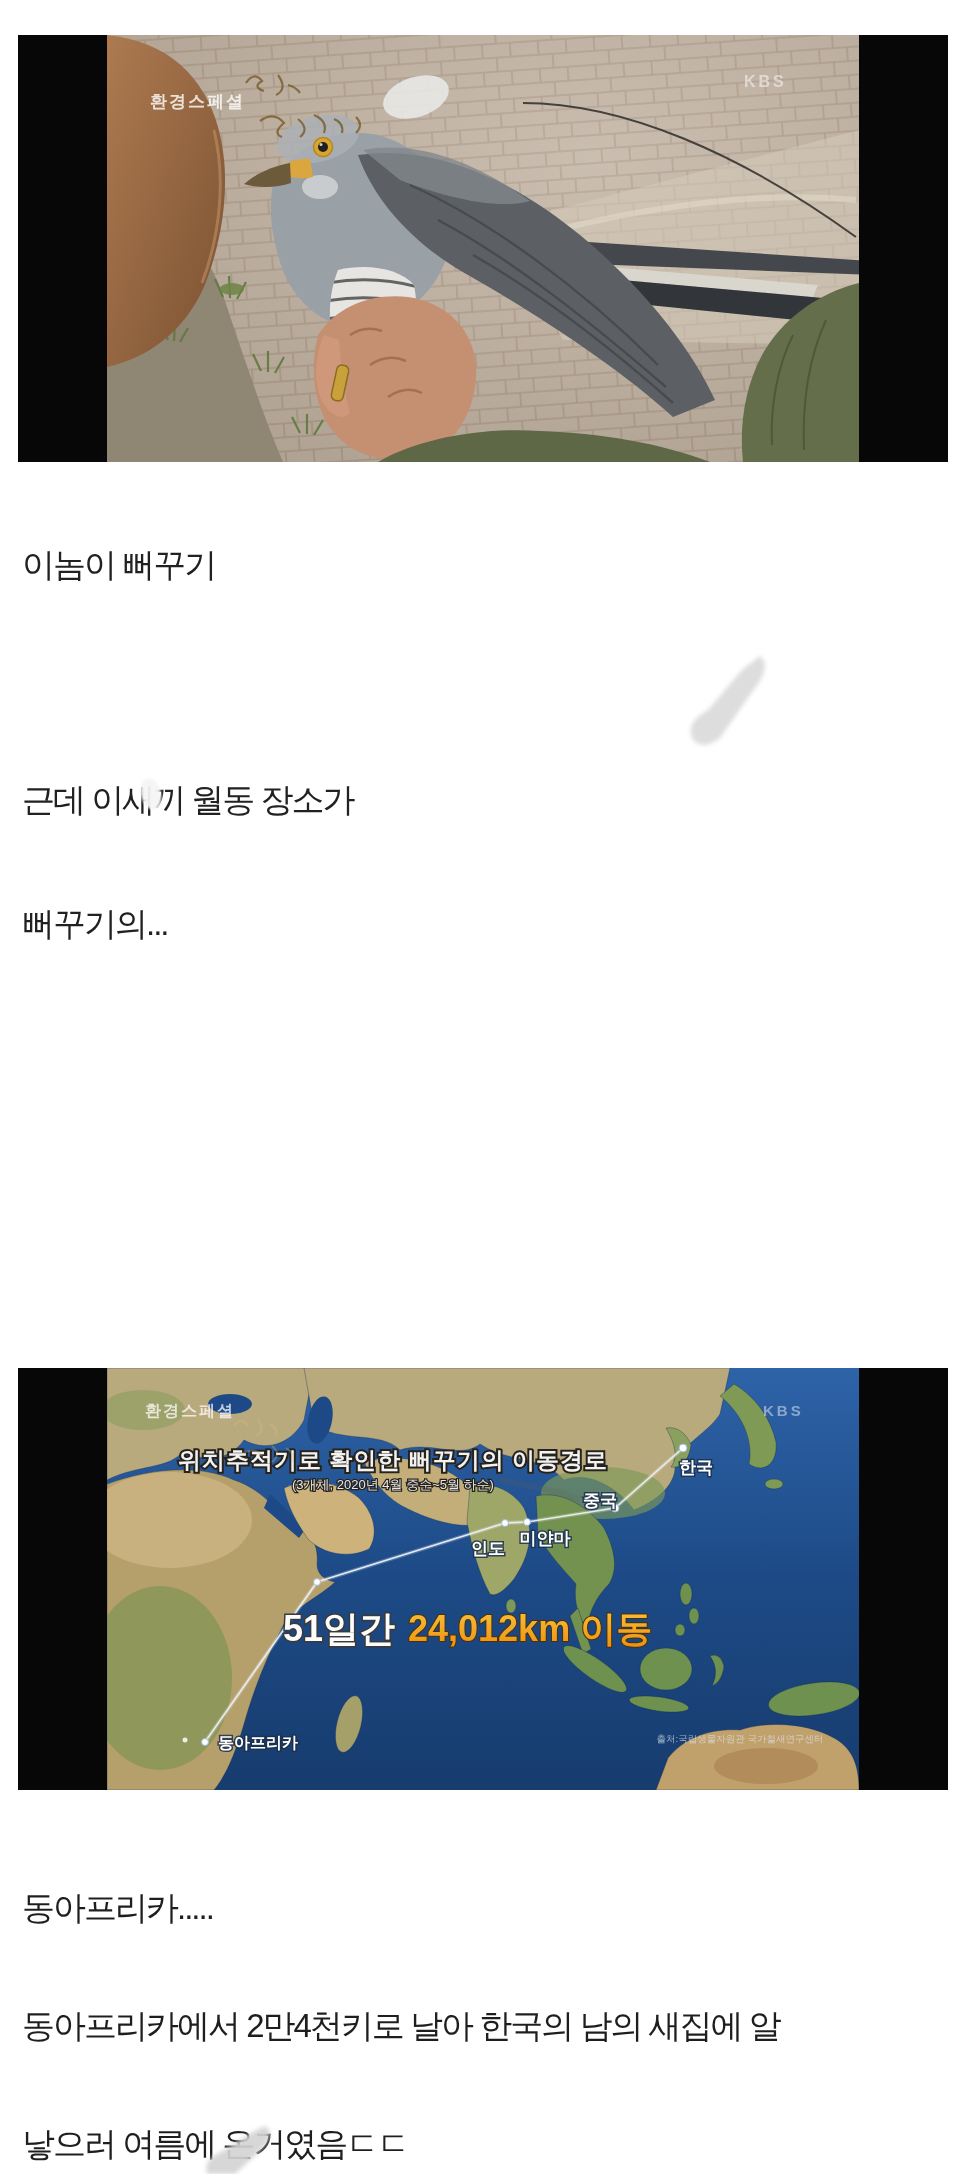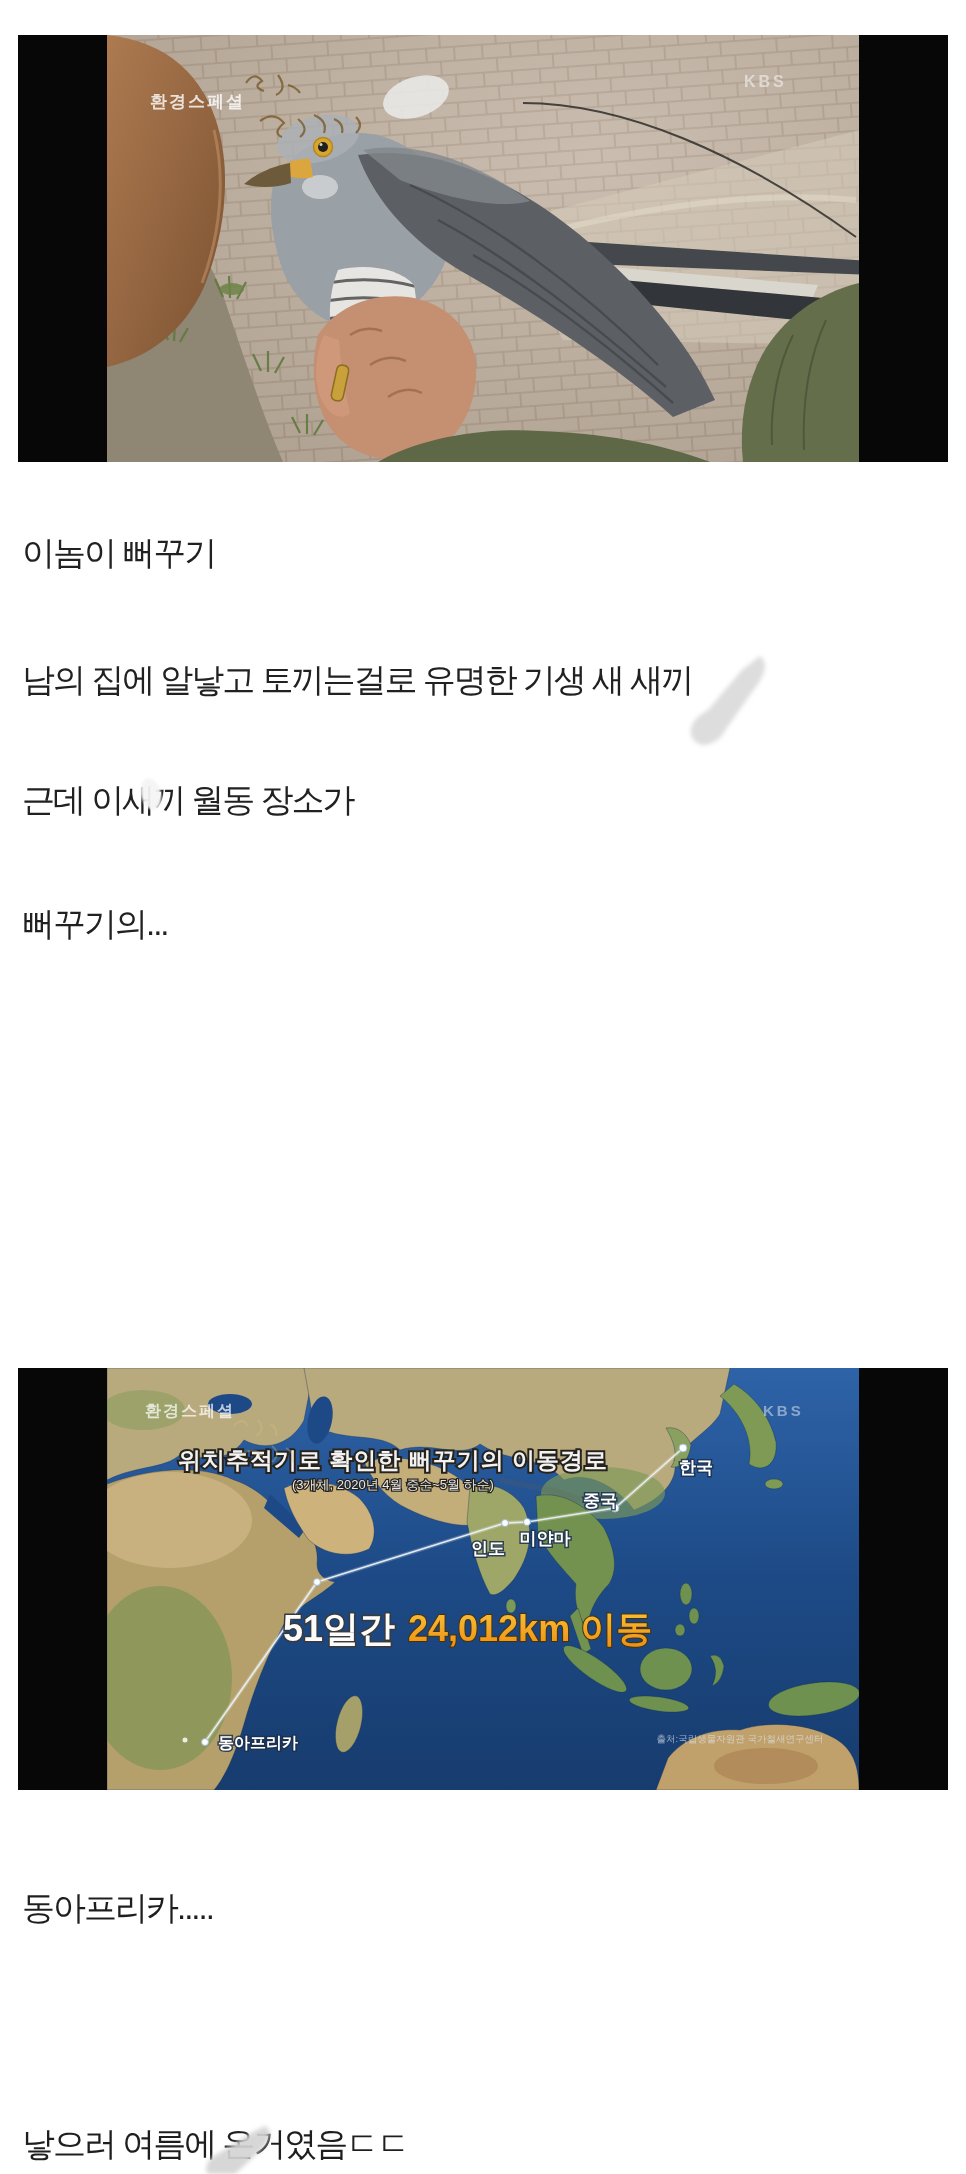--- a/index.html
+++ b/index.html
@@ -121,22 +121,21 @@
 
       <text x="132" y="72" font-size="17" font-weight="bold" fill="#ffffff" opacity="0.8" letter-spacing="2">환경스페셜</text>
       <g stroke="#70501c" stroke-width="2.2" fill="none" opacity="0.7">
         <path d="M 228,48 q 8,-12 16,-2 q -10,6 2,10 m 14,-16 q 10,14 -2,20 m 12,-10 q 8,2 12,8"></path>
         <path d="M 242,86 q 14,-10 24,2 q -12,10 -2,14 m 16,-18 q 12,10 2,18 m 14,-22 q 14,6 10,18 m 10,-14 q 10,4 8,14 m 14,-16 q 8,8 0,16"></path>
       </g>
       <text x="726" y="52" font-size="16" font-weight="bold" fill="#ffffff" opacity="0.5" letter-spacing="3">KBS</text>
     </svg>
   </div>
 
-  <div class="post-line" style="top:533px;">이놈이 뻐꾸기</div>
-  <div class="post-line" style="top:660px;">남의 집에 알낳고 토끼는걸로 유명한 기생 새 새끼</div>
+  <div class="post-line" style="top:545px;">이놈이 뻐꾸기</div>
   <div class="post-line" style="top:780px;">근데 이새끼 월동 장소가</div>
   <div class="post-line" style="top:904px;">뻐꾸기의...</div>
 
   <svg class="smudge" style="left:680px;top:650px;filter:blur(2px);" width="100" height="100" viewBox="0 0 100 100">
     <path d="M 80,6 Q 93,16 72,42 L 40,88 Q 22,102 12,88 Q 6,72 28,60 L 62,20 Z" fill="#dadada" opacity="0.92"></path>
   </svg>
   <svg class="smudge" style="left:136px;top:776px;filter:blur(1px);" width="30" height="36" viewBox="0 0 30 36">
     <ellipse cx="15" cy="18" rx="10" ry="16" fill="#f4f4f4" opacity="0.95" transform="rotate(-14 15 18)"></ellipse>
   </svg>
 
@@ -242,21 +241,21 @@
       <text x="127" y="48" font-size="16" font-weight="bold" fill="#ffffff" opacity="0.72" letter-spacing="2">환경스페셜</text>
       <g stroke="#d8c080" stroke-width="2" fill="none" opacity="0.3">
         <path d="M 216,58 q 8,-10 14,0 m 10,-6 q 8,10 -2,16 m 14,-12 q 8,4 6,12"></path>
         <path d="M 224,86 q 12,-8 20,2 m 10,-10 q 10,8 0,16 m 14,-14 q 10,6 6,14"></path>
       </g>
       <text x="745" y="48" font-size="15" font-weight="bold" fill="#ffffff" opacity="0.45" letter-spacing="3">KBS</text>
     </svg>
   </div>
 
   <div class="lower-block"><span>동아프리카.....</span><br>
-<br>
+<span>동아프리카에서 2만4천키로 날아 한국의 남의 새집에 알</span><br>
 <span>낳으러 여름에 온거였음ㄷㄷ</span><br>
 <br>
 </div>
 
   <svg class="smudge" style="left:195px;top:2122px;filter:blur(2px);" width="90" height="52" viewBox="0 0 90 52">
     <path d="M 70,4 Q 82,12 64,30 L 40,52 L 12,52 Q 8,38 26,30 L 54,12 Z" fill="#d4d4d4" opacity="0.92"></path>
   </svg>
 
 </div>
 

